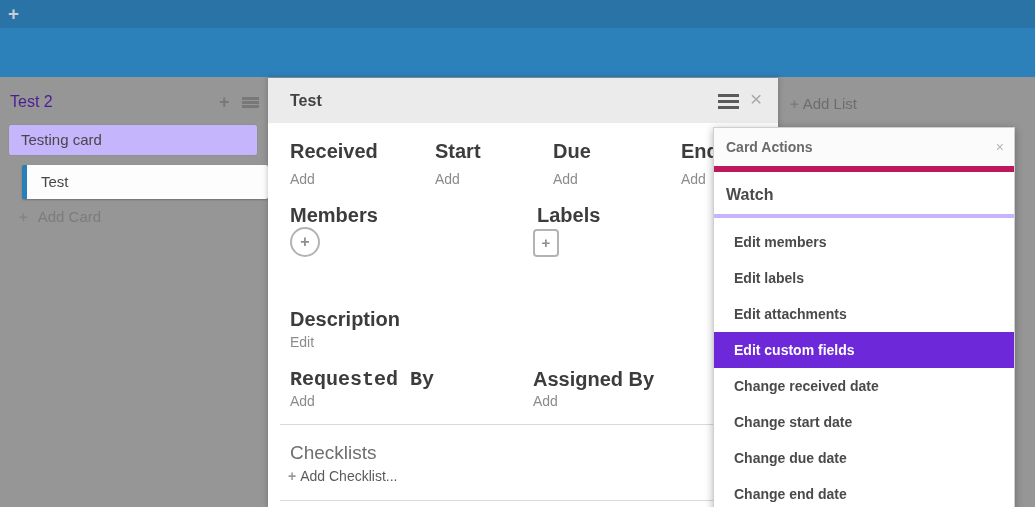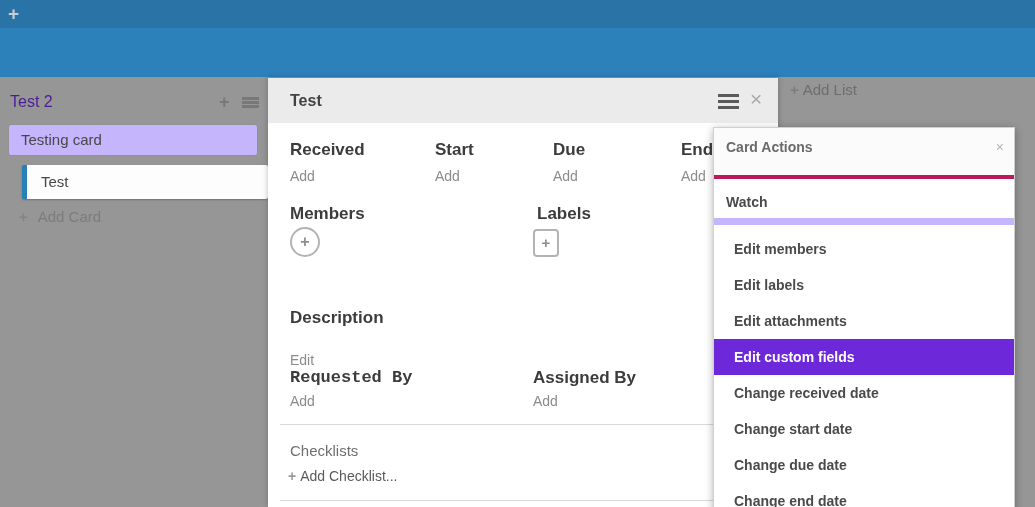--- a/index.html
+++ b/index.html
@@ -21,70 +21,70 @@
 
   .minicard-gray { position:absolute; left:8px; top:47px; width:250px; height:32px; background:#c4b5fd;
                    border:1px solid #919191; border-radius:3px; line-height:30px; padding-left:12px;
                    font-size:15px; color:#474747; cursor:pointer; }
   .minicard-open { position:absolute; left:22px; top:88px; width:246px; height:34px; background:#fdfdfd;
                    border-left:5px solid #2980b9; border-radius:2px; line-height:34px; padding-left:14px;
                    font-size:15px; color:#474747; box-shadow:0 1px 2px rgba(0,0,0,.25); cursor:pointer; }
   .add-card { position:absolute; left:19px; top:131px; font-size:15px; color:#7c7c7c; cursor:pointer; }
   .add-card .plus { font-weight:bold; margin-right:10px; color:#848484; }
 
-  .add-list { position:absolute; left:790px; top:4px; font-size:15px; color:#6d6d6d; cursor:pointer; }
+  .add-list { position:absolute; left:790px; top:18px; font-size:15px; color:#6d6d6d; cursor:pointer; }
   .add-list .plus { font-weight:bold; margin-right:4px; color:#7d7d7d; }
 
   
   .panel { position:absolute; left:268px; top:78px; width:510px; height:429px; background:#ffffff;
            box-shadow:0 0 6px rgba(0,0,0,.25); }
   .panel-header { position:absolute; left:0; top:0; width:100%; height:45px; background:#ebebeb; }
   .panel-title { position:absolute; left:22px; top:0; line-height:45px; font-size:16px; font-weight:bold; color:#424242; }
   .panel-burger { position:absolute; left:450px; top:16px; width:21px; height:15px;
                   border-top:3px solid #5a5a5a; border-bottom:3px solid #5a5a5a; cursor:pointer; }
   .panel-burger::after { content:""; position:absolute; left:0; right:0; top:3px; height:3px; background:#5a5a5a; }
   .panel-close { position:absolute; left:482px; top:9px; font-size:21px; color:#a8a8a8; cursor:pointer; }
 
-  .field-label { font-size:17px; font-weight:bold; color:#3c3c3c; }
+  .field-label { font-size:20px; font-weight:bold; color:#3c3c3c; }
   .field-action { font-size:14px; color:#8b8b8b; margin-top:8px; cursor:pointer; }
   .df0 { position:absolute; left:22px;  top:62px; }
   .df1 { position:absolute; left:167px; top:62px; }
   .df2 { position:absolute; left:285px; top:62px; }
   .df3 { position:absolute; left:394px; top:62px;margin-left:19px; }
 
   .members-label { position:absolute; left:22px; top:126px; }
   .labels-label  { position:absolute; left:269px; top:126px;text-align:right; }
   .circle-btn { position:absolute; left:22px; top:149px; width:30px; height:30px; border:2px solid #b3b3b3;
                 border-radius:50%; text-align:center; line-height:26px; font-size:16px; font-weight:bold;
                 color:#8f8f8f; cursor:pointer; }
   .square-btn { position:absolute; left:265px; top:151px; width:26px; height:28px; border:2px solid #b3b3b3;
                 border-radius:4px; text-align:center; line-height:24px; font-size:15px; font-weight:bold;
                 color:#8f8f8f; cursor:pointer; }
 
   .desc-label { position:absolute; left:22px; top:230px; }
-  .desc-action { position:absolute; left:22px; top:256px; font-size:14px; color:#8b8b8b; cursor:pointer;margin-top:18px; }
+  .desc-action { position:absolute; left:22px; top:256px; font-size:14px; color:#8b8b8b; cursor:pointer; }
   .req-label { position:absolute; left:22px; top:290px;font-family:Liberation Mono, monospace; }
   .req-action { position:absolute; left:22px; top:315px; font-size:14px; color:#8b8b8b; cursor:pointer; }
   .asg-label { position:absolute; left:265px; top:290px; }
   .asg-action { position:absolute; left:265px; top:315px; font-size:14px; color:#8b8b8b; cursor:pointer; }
 
   .divider1 { position:absolute; left:12px; right:10px; top:346px; height:1px; background:#d9d9d9; }
   .divider2 { position:absolute; left:12px; right:10px; top:422px; height:1px; background:#d9d9d9; }
-  .checklists-label { position:absolute; left:22px; top:364px; font-size:15px; color:#6f6f6f; }
+  .checklists-label { position:absolute; left:22px; top:364px; font-size:19px; color:#6f6f6f; }
   .add-checklist { position:absolute; left:20px; top:390px; font-size:14px; color:#5a5a5a; cursor:pointer; }
   .add-checklist .plus { font-weight:bold; color:#9b9b9b; margin-right:4px; }
 
   
   .popup { position:absolute; left:713px; top:127px; width:302px; height:392px; background:#ffffff;
            border:1px solid #cfcfcf; box-shadow:0 2px 8px rgba(0,0,0,.3); }
-  .popup-header { position:relative; height:51px; background:#fbfbfb; border-bottom:4px solid #be185d; }
+  .popup-header { position:relative; height:44px; background:#fbfbfb; border-bottom:6px solid #be185d; }
   .popup-title { position:absolute; left:12px; top:0; line-height:38px; font-size:14px; font-weight:bold; color:#6a6a6a; }
   .popup-close { position:absolute; right:10px; top:0; line-height:38px; font-size:14px; color:#b5b5b5; cursor:pointer; }
-  .watch-row { height:46px; line-height:46px; padding-left:12px; border-bottom:7px solid #c4b5fd;
-               font-size:14px; font-weight:bold; color:#4a4a4a; cursor:pointer; }
+  .watch-row { height:46px; line-height:46px; padding-left:12px; border-bottom:4px solid #c4b5fd;
+               font-size:16px; font-weight:bold; color:#4a4a4a; cursor:pointer; }
   .menu-items { padding-top:6px; }
   .menu-item { height:36px; line-height:36px; padding-left:20px; font-size:14px; font-weight:bold;
                color:#4a4a4a; cursor:pointer; }
   .menu-item.highlight { background:#6d28d9; color:#ffffff; }
 </style>
 </head>
 <body>
 
 <div class="topbar">
   <span class="topbar-plus">+</span>

